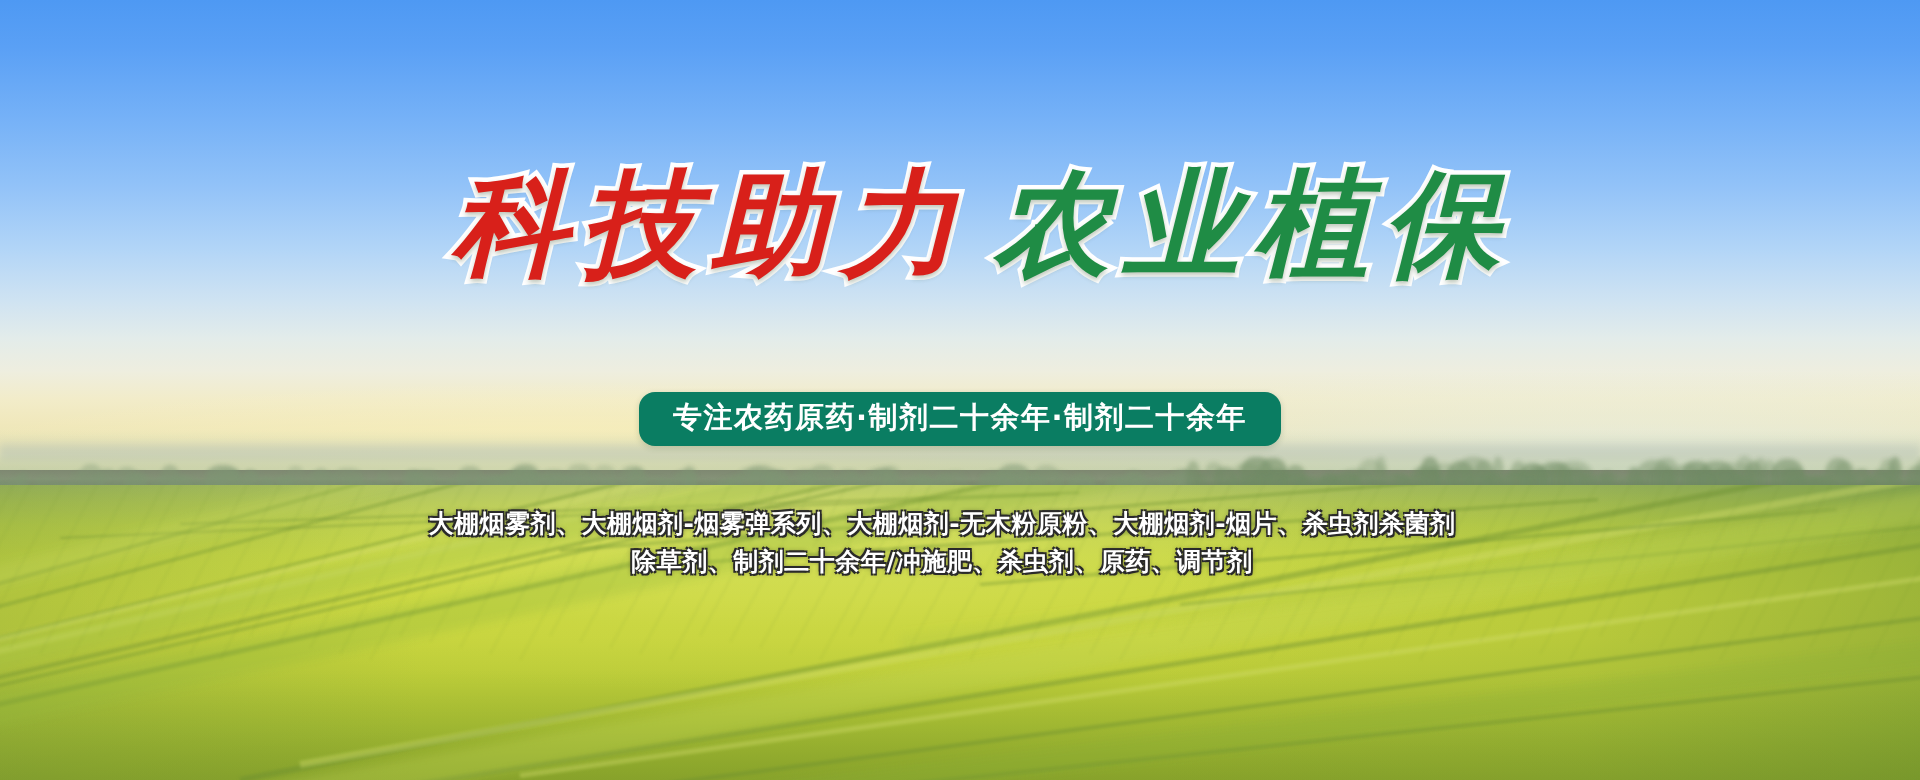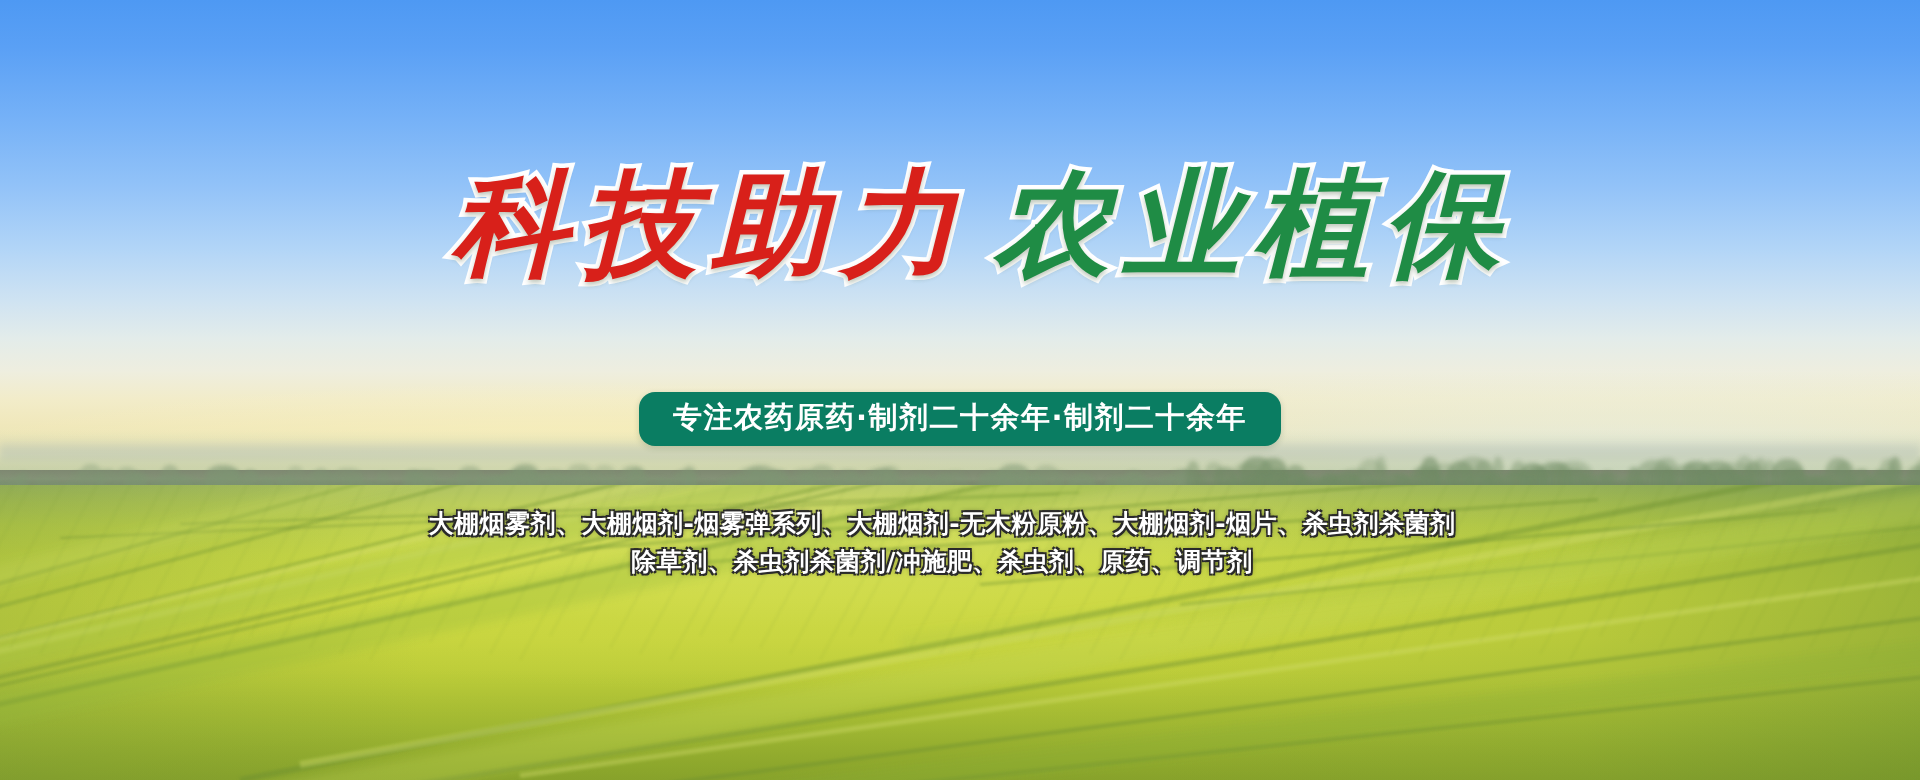--- a/index.html
+++ b/index.html
@@ -515,16 +515,16 @@
   </div>
 
   <div class="pill-wrap">
     <div class="pill">
       <div class="pill-text">专注农药原药·制剂二十余年·制剂二十余年</div>
     </div>
   </div>
 
   <div class="desc">
     <div class="desc-line">大棚烟雾剂、大棚烟剂-烟雾弹系列、大棚烟剂-无木粉原粉、大棚烟剂-烟片、杀虫剂杀菌剂</div>
-    <div class="desc-line">除草剂、杀虫剂杀菌剂/冲施肥、杀虫剂、原药、调节剂</div>
+    <div class="desc-line">除草剂、制剂二十余年/冲施肥、杀虫剂、原药、调节剂</div>
   </div>
 
 </div>
 
 </body></html>

